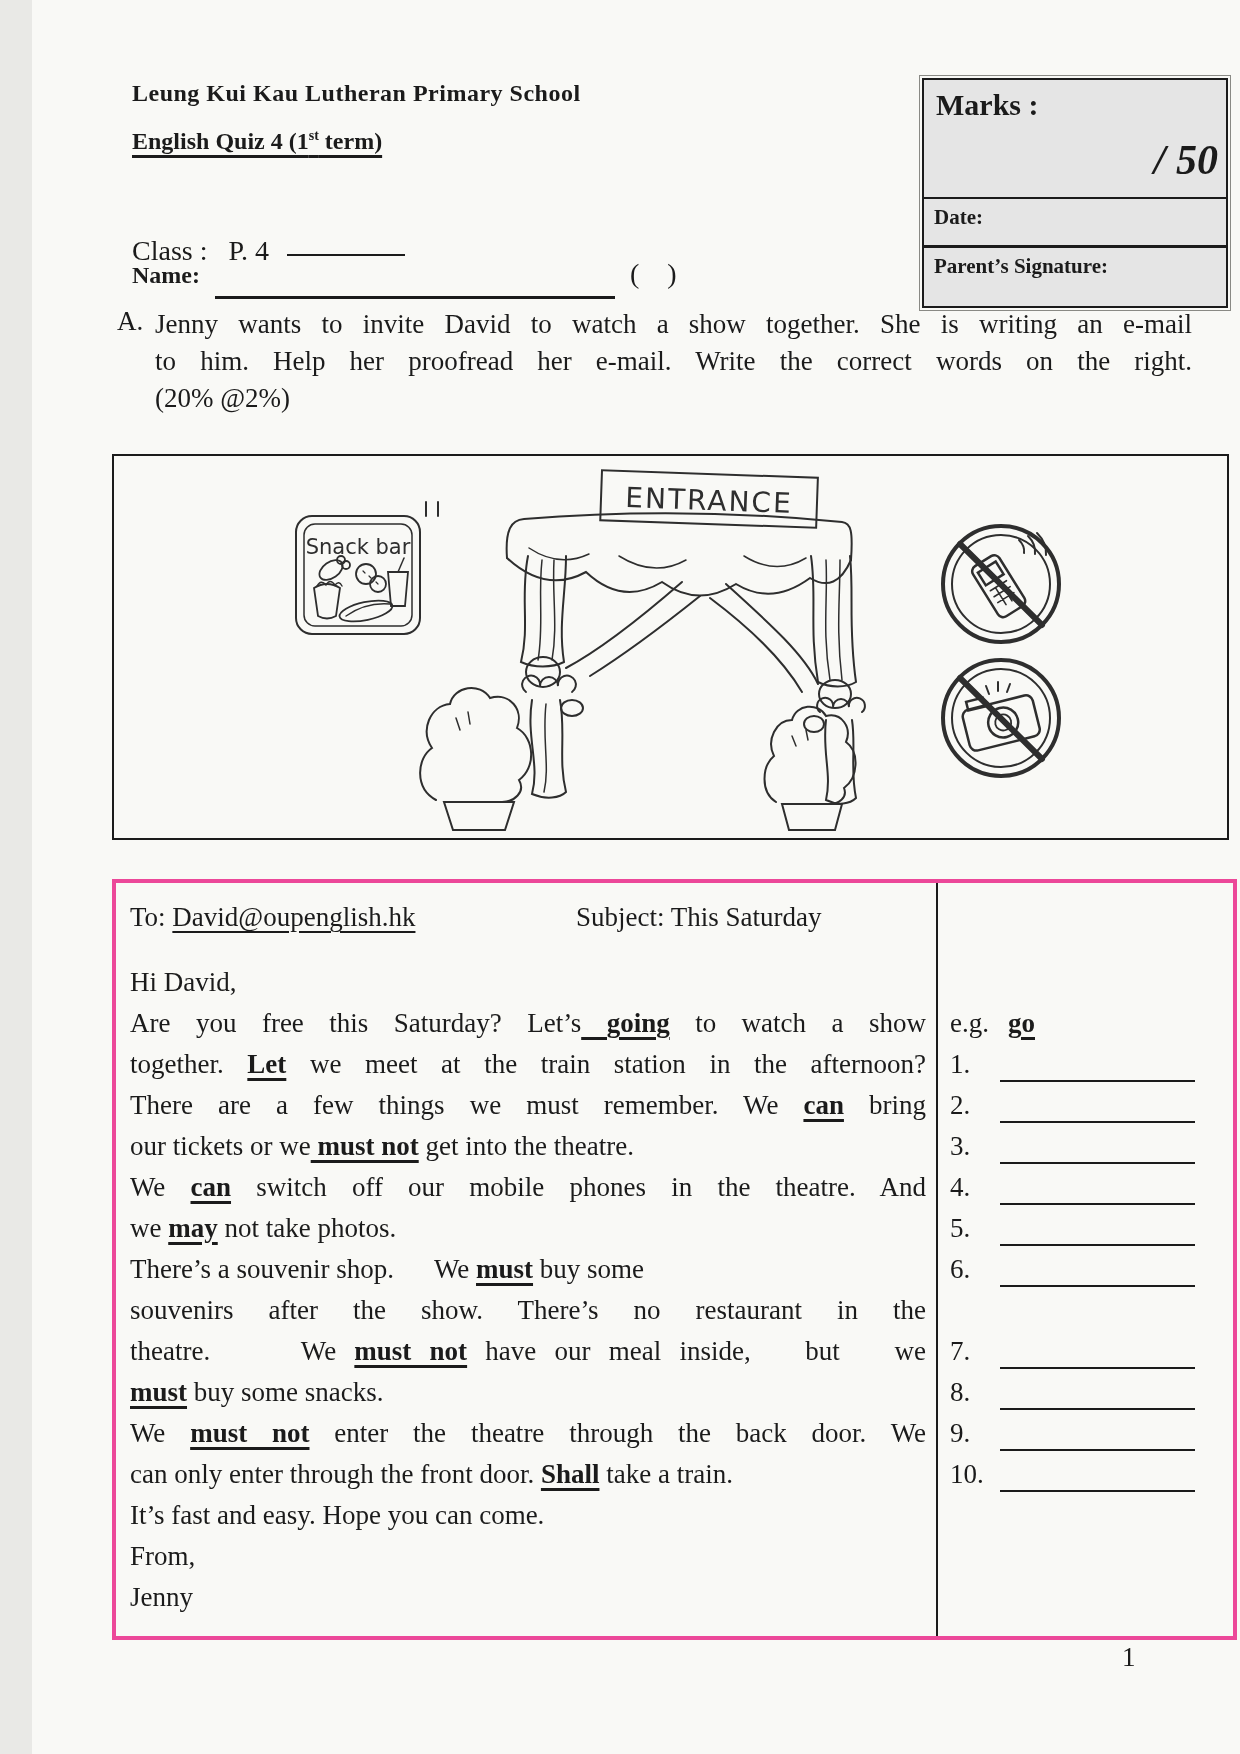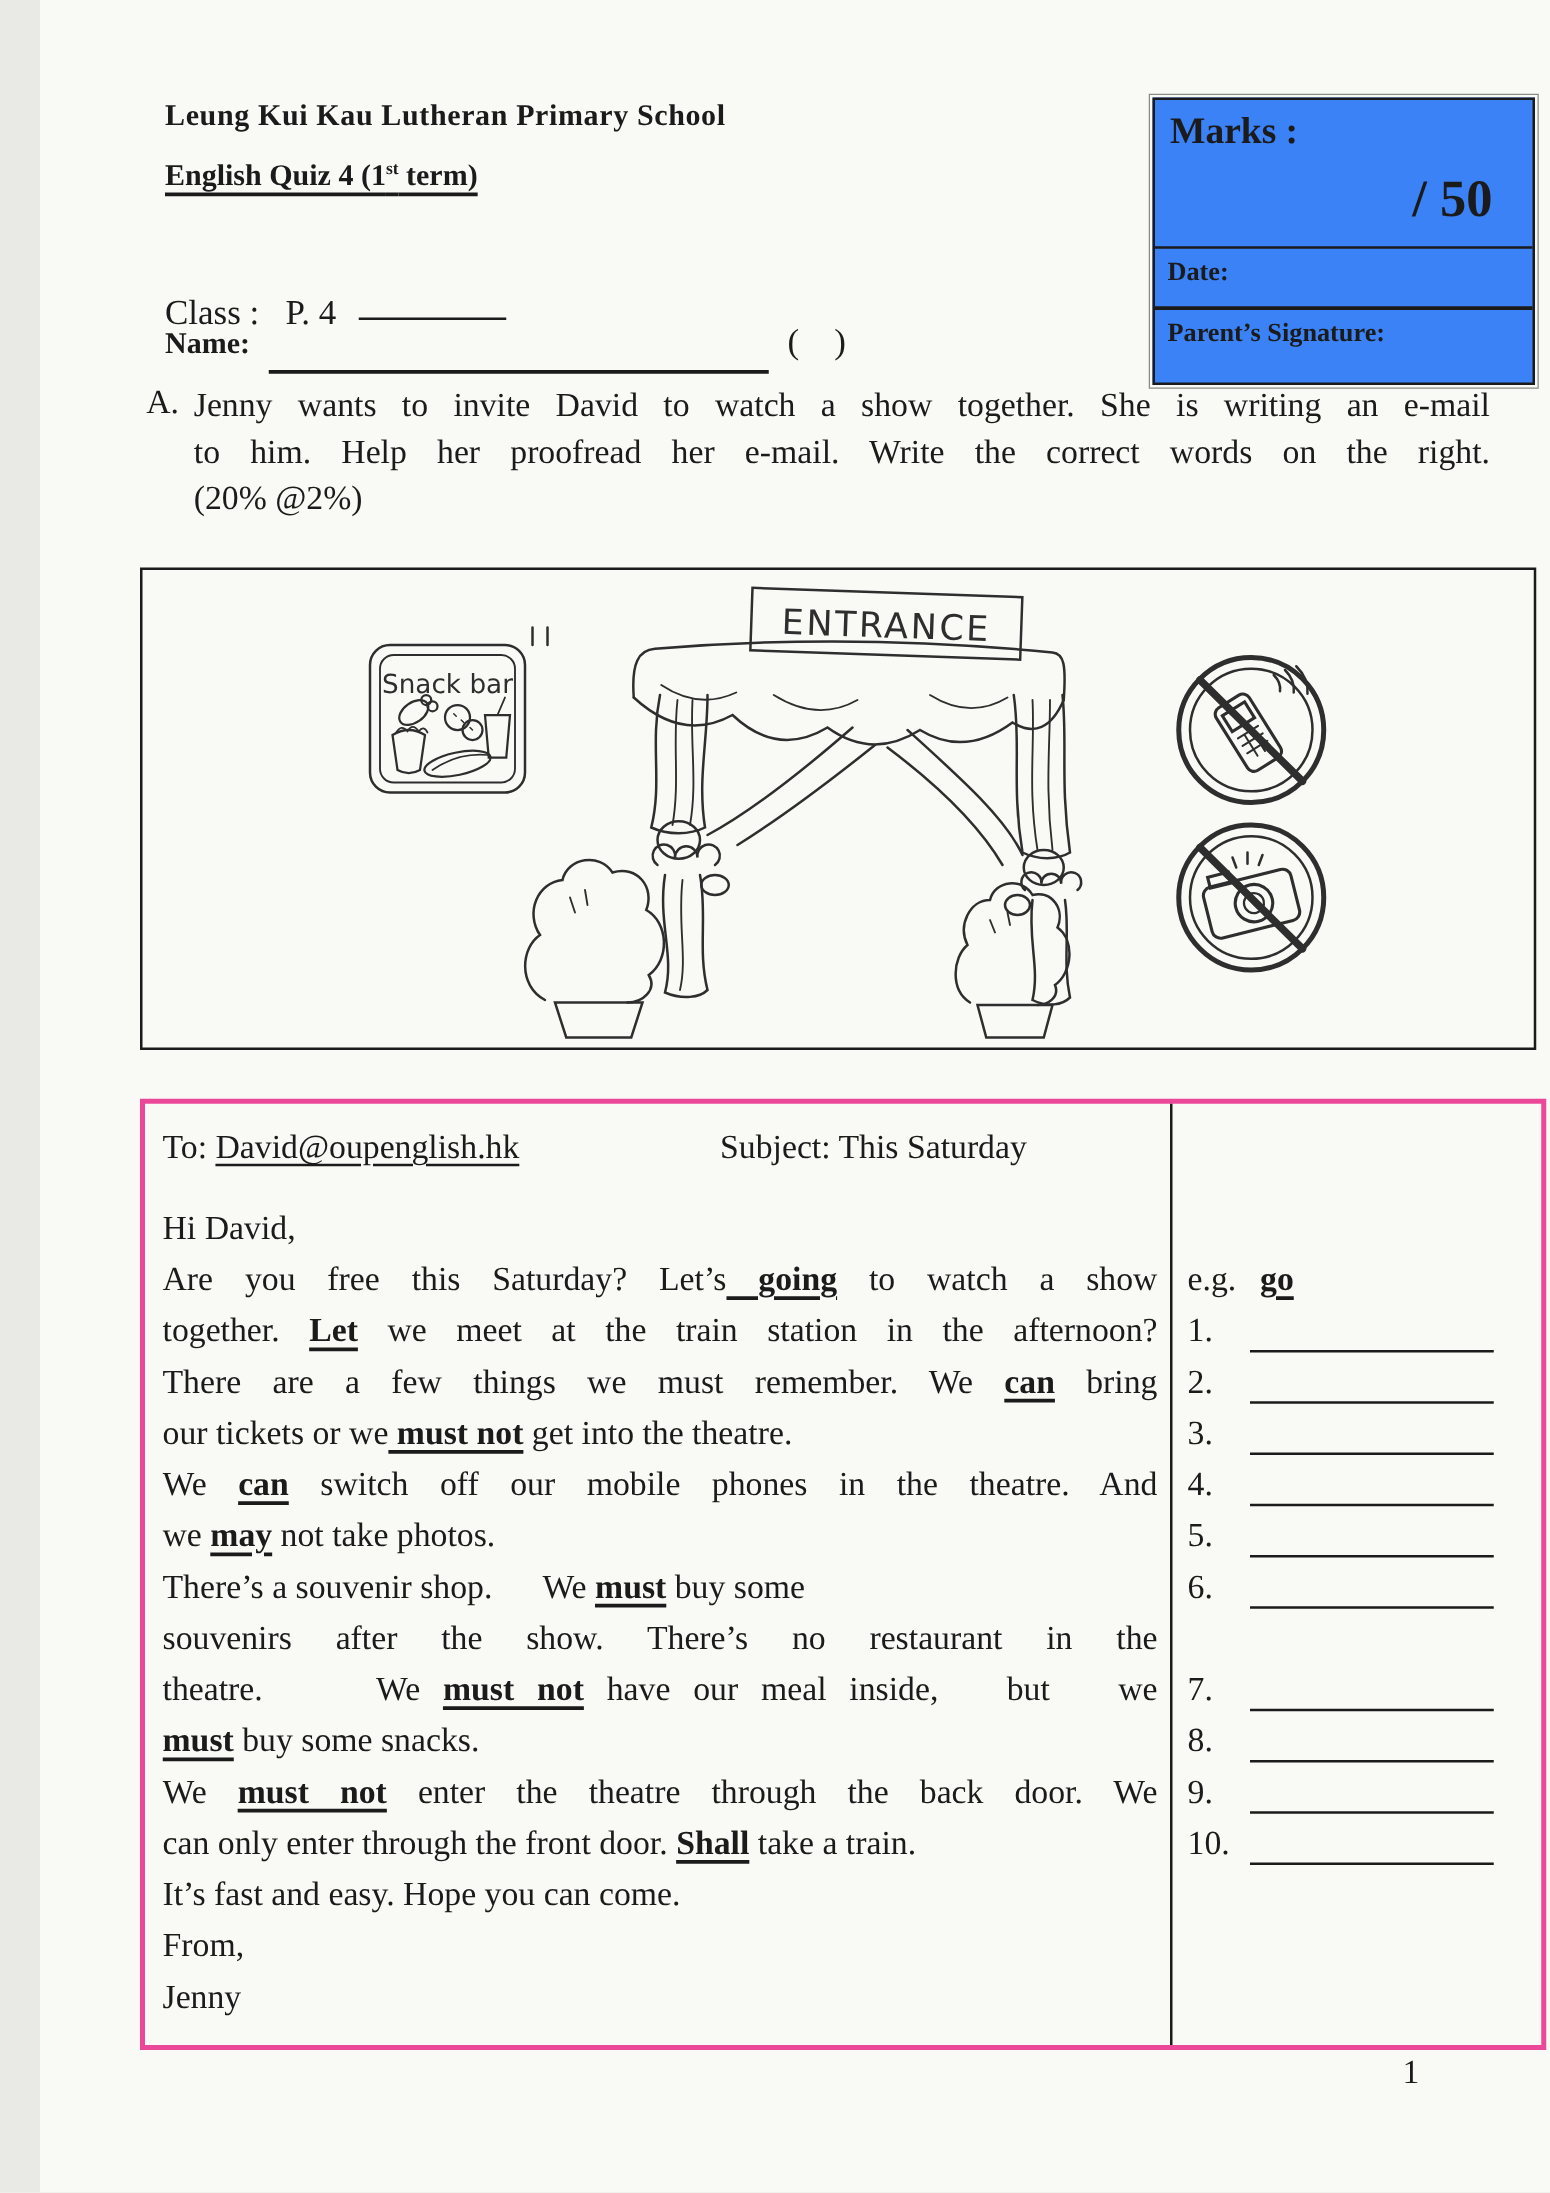--- a/index.html
+++ b/index.html
@@ -13,24 +13,24 @@
         text-decoration-thickness:2.5px;text-underline-offset:6px;}
   .quiz sup{font-size:14px;}
   .classline{left:100px;top:235px;font-size:28px;font-weight:normal;}
   .classblank{left:255px;top:224px;width:118px;height:30px;border-bottom:2.5px solid #1b1b1b;}
   .nameline{left:100px;top:262px;font-size:24px;font-weight:bold;}
   .nameblank{left:183px;top:266px;width:400px;height:30px;border-bottom:3px solid #1b1b1b;}
   .paren{left:598px;top:258px;font-size:28px;}
 
   
   .marksbox{left:890px;top:78px;width:302px;height:226px;border:2px solid #1b1b1b;
-            outline:1px solid #8a8a85;outline-offset:2px;background:#3b82f6;}
+            outline:1px solid #8a8a85;outline-offset:2px;background:#e5e5e5;}
   .marksrow1{position:absolute;left:0;top:0;right:0;height:117px;border-bottom:2px solid #1b1b1b;}
   .marks-label{position:absolute;left:12px;top:8px;font-size:30px;font-weight:bold;}
-  .marks-total{position:absolute;right:32px;top:56px;font-size:42px;font-weight:bold;}
+  .marks-total{position:absolute;right:8px;top:56px;font-size:42px;font-weight:bold;font-style:italic;}
   .marksrow2{position:absolute;left:0;top:119px;right:0;height:46px;border-bottom:3px solid #1b1b1b;padding-left:36px;}
   .marksrow3{position:absolute;left:0;top:168px;right:0;bottom:0;}
   .small-label{position:absolute;left:10px;top:6px;font-size:21px;font-weight:bold;}
 
   
   .secA{left:85px;top:306px;width:1075px;font-size:27px;}
   .secA .aLbl{position:absolute;left:0;top:0;}
   .secA .ln{margin-left:38px;height:37px;line-height:37px;overflow:hidden;}
   .secA .just{text-align:justify;text-align-last:justify;}
 

